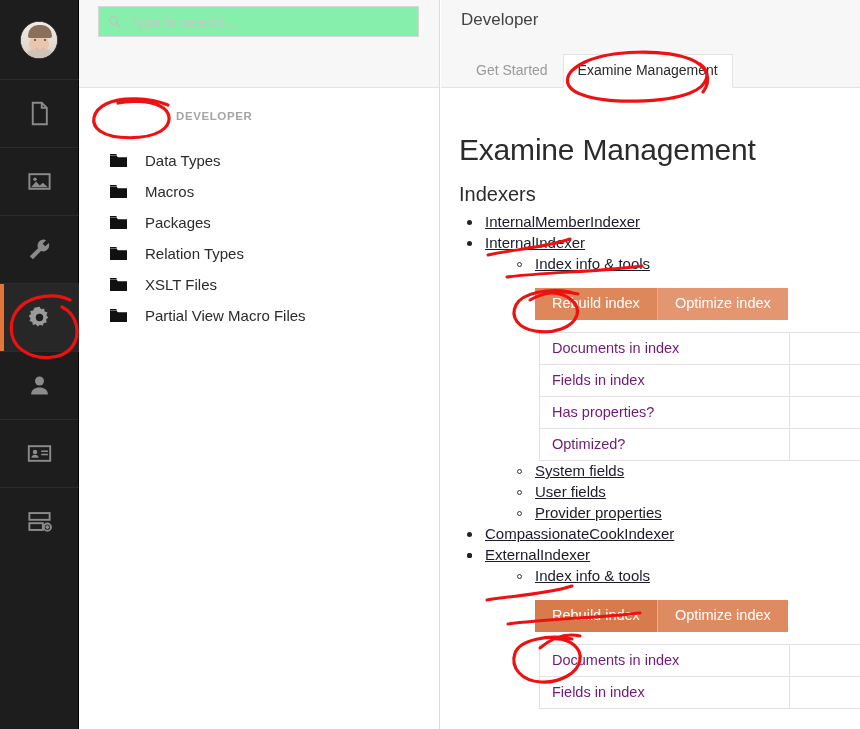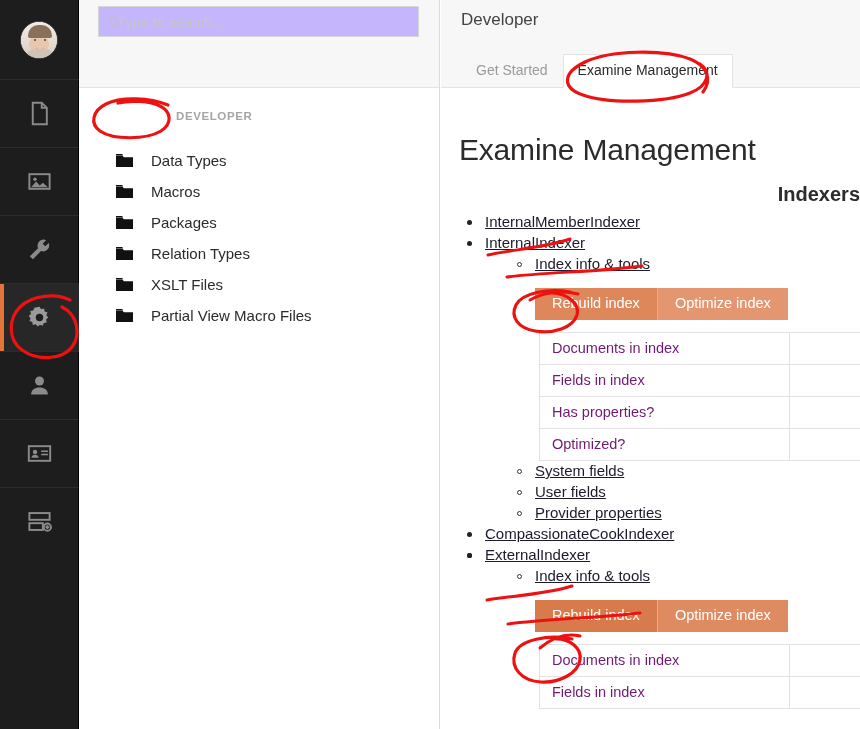--- a/index.html
+++ b/index.html
@@ -63,41 +63,41 @@
     background: #ffffff;
     border-right: 1px solid #dcdcdc;
   }
   #tree-header {
     height: 88px; background: #f7f7f7;
     border-bottom: 1px solid #e3e3e3;
     display: flex; align-items: flex-start; padding: 6px 20px 0 19px;
   }
   #search-box {
     position: relative; width: 322px; height: 31px;
-    background: #c4b5fd; border: 1px solid #d6d6d6;
-    display: flex; align-items: center; padding-left: 18px;
+    background: #86efac; border: 1px solid #d6d6d6;
+    display: flex; align-items: center; padding-left: 30px;
   }
   #search-box .mag {
     position: absolute; left: 9px; top: 8px; width: 14px; height: 14px;
   }
   #search-box .mag circle { fill: none; stroke: #c0c0c0; stroke-width: 1.4; }
   #search-box .mag line { stroke: #c0c0c0; stroke-width: 1.4; stroke-linecap: round; }
   #search-input {
     border: 0; outline: none; width: 100%; height: 100%;
     font-family: "Liberation Sans", sans-serif; font-size: 14.5px;
     color: #555; background: transparent;
   }
   #search-input::placeholder { color: #c6c6c6; }
 
   #tree-group-label {
     position: absolute; left: 97px; top: 110px;
     font-size: 11.5px; letter-spacing: 0.6px; font-weight: bold;
     color: #a5a5a5; text-transform: uppercase;
   }
-  #tree-list { position: absolute; left: 16px; top: 145px; width: 361px; }
+  #tree-list { position: absolute; left: 10px; top: 145px; width: 361px; }
   .tree-row {
     display: flex; align-items: center; height: 31px;
     padding-left: 21px; cursor: pointer;
   }
   .tree-row .folder { width: 17px; height: 14px; margin-right: 18px; flex: 0 0 auto; }
   .tree-row .folder svg { display: block; }
   .tree-row .tree-label {
     font-size: 15px; color: #2b2b2b;
   }
 
@@ -127,23 +127,22 @@
     border-color: #e3e3e3; border-bottom: 1px solid #fff;
     margin-bottom: -1px;
   }
 
   #doc { position: absolute; left: 0; top: 89px; right: 0; bottom: 0; overflow: hidden; }
   h1#page-heading {
     font-size: 30px; font-weight: normal; color: #2b2b2b;
     margin: 44px 0 0 18px; letter-spacing: -0.2px;
   }
   h2#section-heading {
-    font-size: 20px; font-weight: bold; color: #2b2b2b;
+    font-size: 20px; font-weight: normal; color: #2b2b2b;
     margin: 16px 0 6px 18px;
-    text-align: right;
   }
   ul.indexers { list-style: none; margin: 0 0 0 18px; padding: 0; }
   ul.indexers > li { position: relative; padding-left: 26px; margin: 0; }
   ul.indexers > li > .bullet {
     position: absolute; left: 8px; top: 8px;
     width: 5px; height: 5px; border-radius: 50%; background: #222;
   }
   ul.sub { list-style: none; margin: 0 0 0 24px; padding: 0; }
   ul.sub > li { position: relative; padding-left: 26px; }
   ul.sub > li > .bullet-o {

